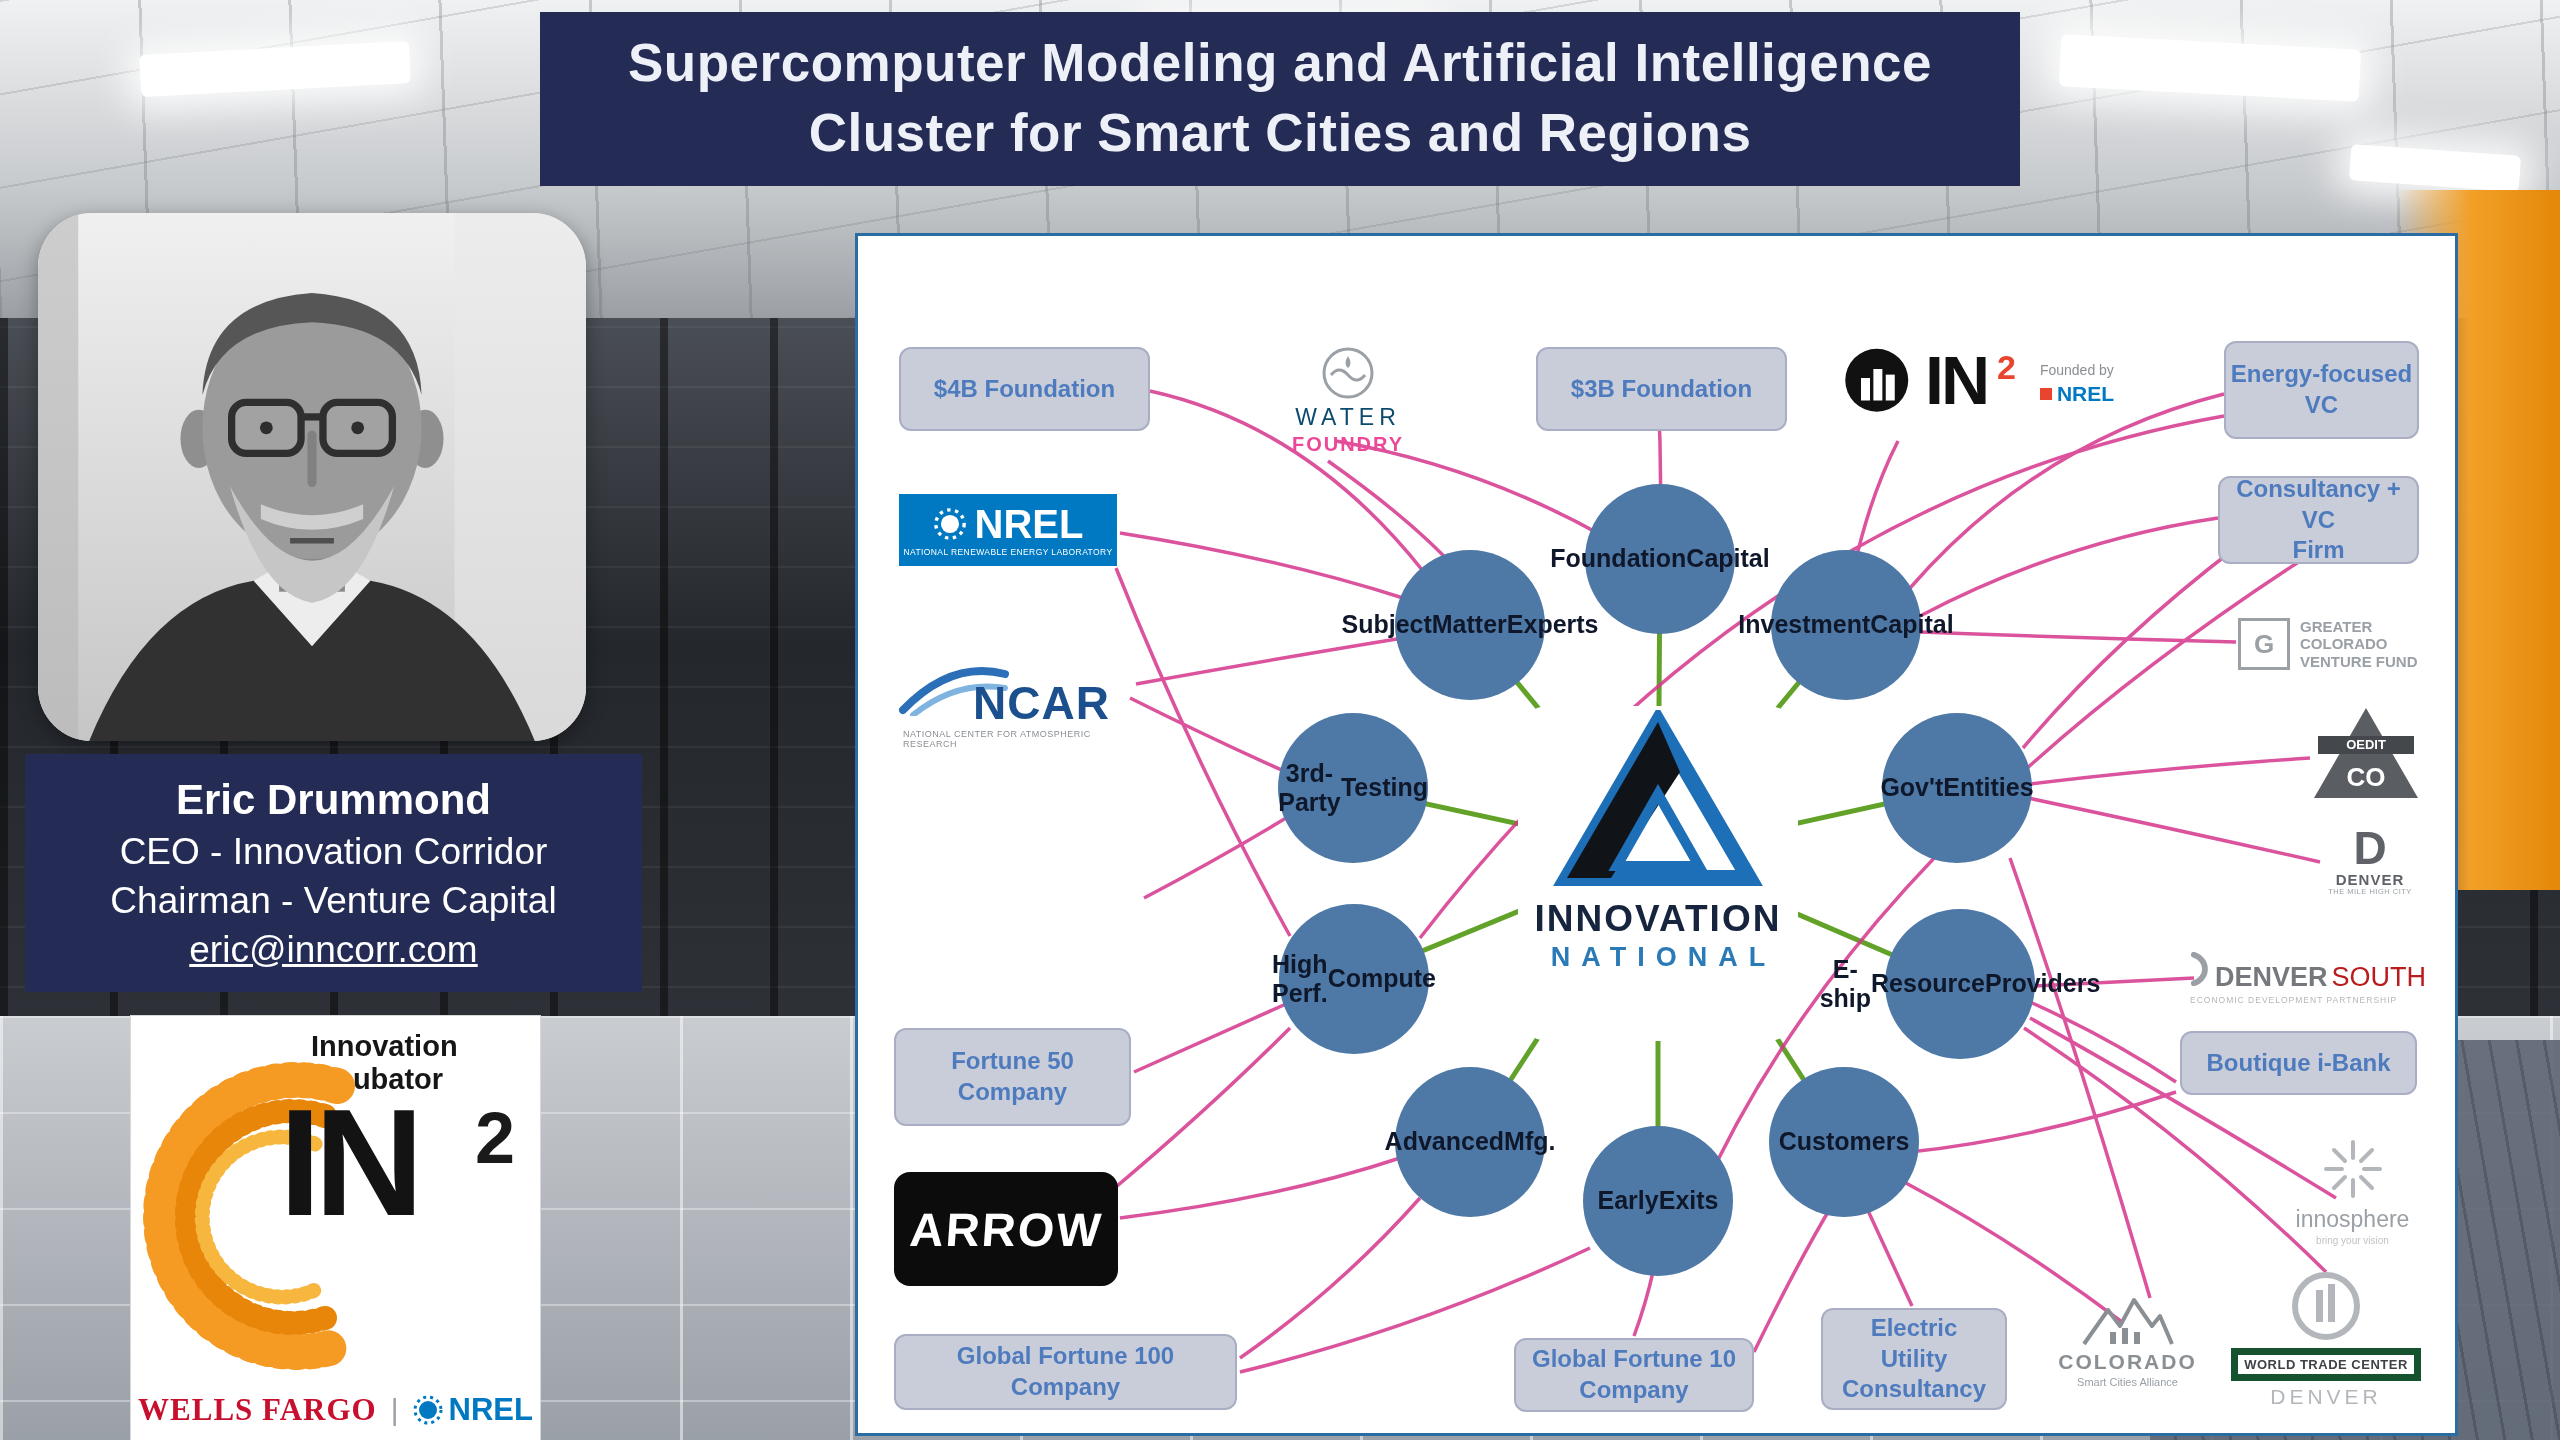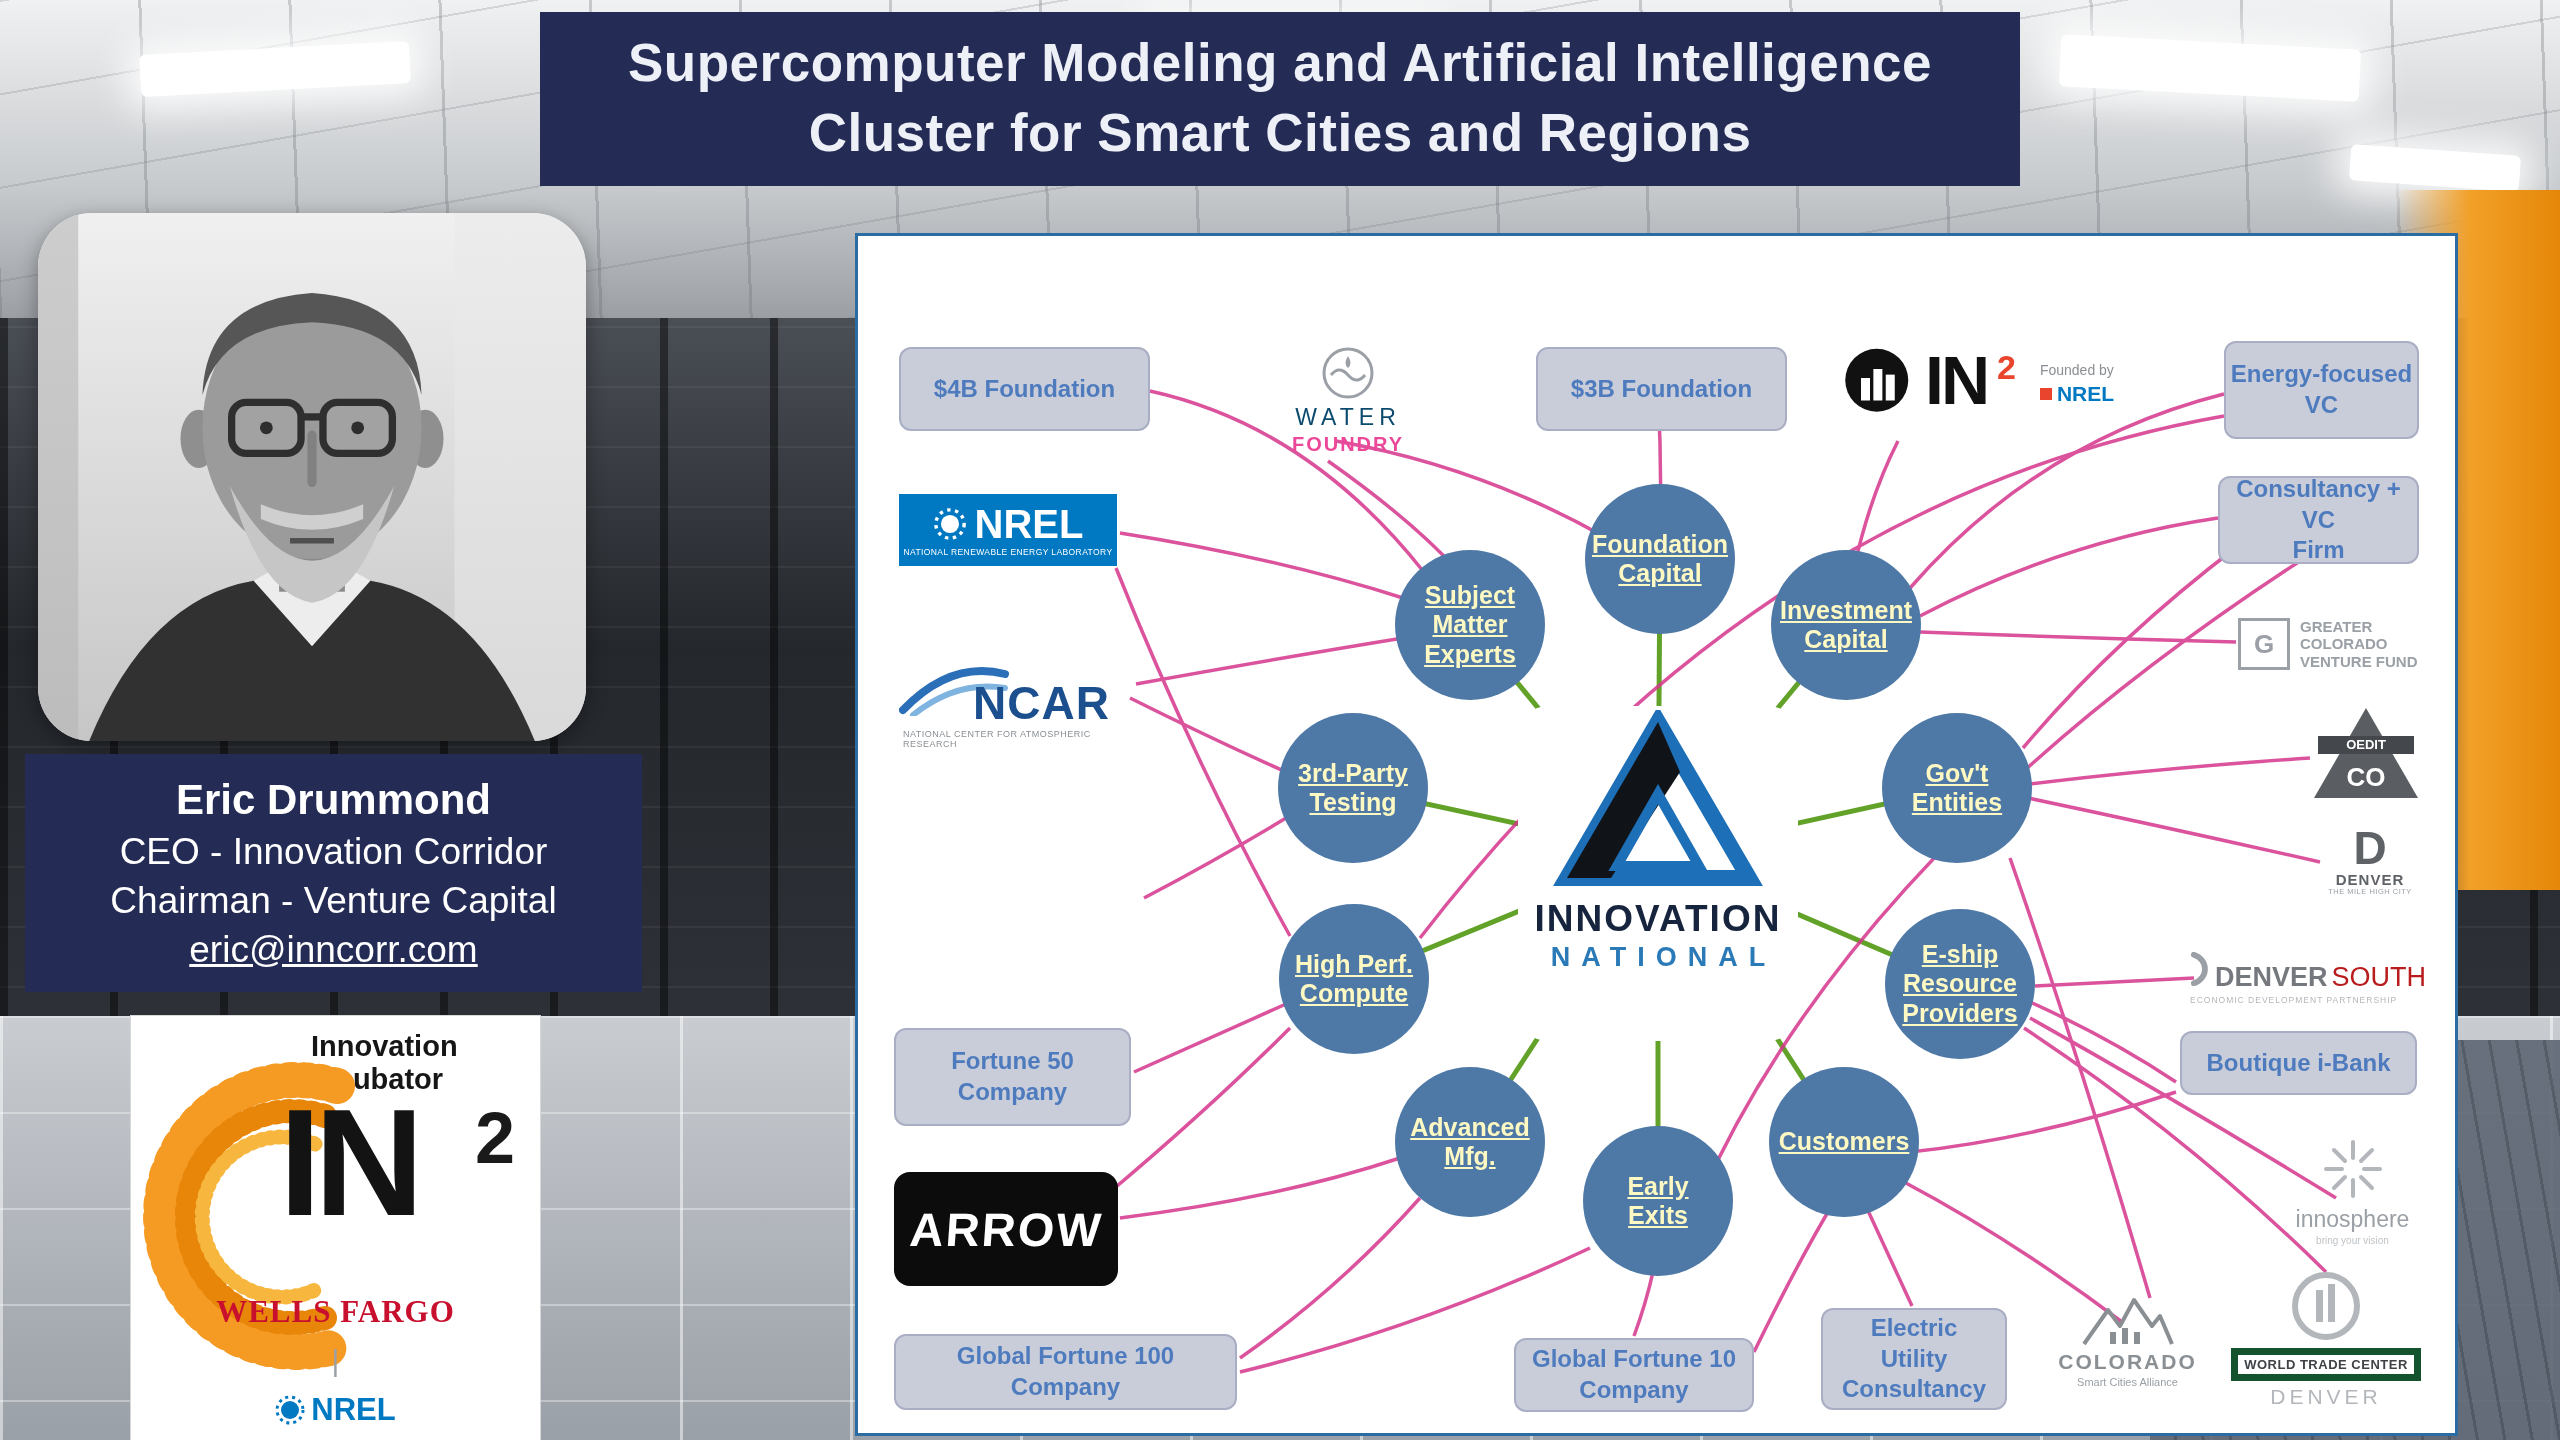--- a/index.html
+++ b/index.html
@@ -44,35 +44,35 @@
   .speaker-role{font-size:37px;}
   .speaker-email{font-size:37px;color:#fff;text-decoration:underline;cursor:pointer;}
 
   
   #in2Card{position:absolute;left:131px;top:1016px;width:409px;height:424px;background:#fff;
     box-shadow:0 0 0 1px #d8d8d8;overflow:hidden;}
   .in2-program{position:absolute;left:180px;top:14px;font-size:29px;font-weight:bold;color:#161616;line-height:1.15;}
   .in2-crescent{position:absolute;left:-12px;top:34px;width:272px;height:330px;}
   .in2-word{position:absolute;left:148px;top:70px;font-size:152px;font-weight:bold;color:#131313;letter-spacing:-7px;line-height:1;}
   .in2-sup{position:absolute;left:344px;top:86px;font-size:72px;font-weight:bold;color:#1a1a1a;line-height:1;}
-  .in2-partners{position:absolute;left:0;right:0;bottom:12px;display:flex;align-items:center;justify-content:center;gap:14px;flex-direction:column;}
+  .in2-partners{position:absolute;left:0;right:0;bottom:12px;display:flex;align-items:center;justify-content:center;gap:14px;}
   .wells{font-family:"Liberation Serif",serif;font-weight:bold;color:#c8102e;font-size:31px;letter-spacing:1px;}
   .pipe{color:#9aa0a6;font-size:30px;}
   .nrel-mini{display:flex;align-items:center;gap:6px;color:#0079c2;font-weight:bold;font-size:31px;}
 
   
   #panel{position:absolute;left:855px;top:233px;width:1603px;height:1203px;background:#fff;
     border:3px solid #2b6ca3;box-sizing:border-box;}
   #linksSvg{position:absolute;left:0;top:0;width:100%;height:100%;z-index:1;}
   .pill{position:absolute;z-index:3;background:#c9cdda;border:2px solid #a9aec4;border-radius:12px;
     display:flex;flex-direction:column;align-items:center;justify-content:center;
     color:#4e7bbd;font-weight:bold;font-size:24px;line-height:1.28;text-align:center;box-sizing:border-box;}
   .node{position:absolute;z-index:3;width:150px;height:150px;border-radius:50%;background:#4e79a6;
-    color:#fef9c3;font-weight:bold;font-size:25px;display:flex;flex-direction:column;align-items:center;
-    justify-content:center;text-align:center;line-height:1.18;text-decoration:underline;}
+    color:#0f172a;font-weight:bold;font-size:25px;display:flex;flex-direction:row;align-items:center;
+    justify-content:center;text-align:center;line-height:1.18;}
   #centerLogo{position:absolute;left:660px;top:470px;width:280px;height:335px;background:#fff;border-radius:30px;
     z-index:2;display:flex;flex-direction:column;align-items:center;padding-top:4px;box-sizing:border-box;}
   .brand1{font-size:37px;font-weight:800;color:#16243e;letter-spacing:2px;margin-top:8px;}
   .brand2{font-size:27px;font-weight:bold;color:#2a7ab8;letter-spacing:11px;margin-top:2px;padding-left:11px;}
 
   .dlogo{position:absolute;z-index:3;color:#9aa0a6;}
   #wfLogo{left:415px;top:108px;width:150px;height:150px;display:flex;flex-direction:column;align-items:center;gap:2px;}
   .wf-top{font-size:23px;letter-spacing:5px;color:#0c4a6e;}
   .wf-bottom{font-size:20px;font-weight:bold;letter-spacing:2px;color:#ec4899;}
   #nrelLogo{left:41px;top:258px;width:218px;height:72px;background:#0079c2;color:#fff;display:flex;

